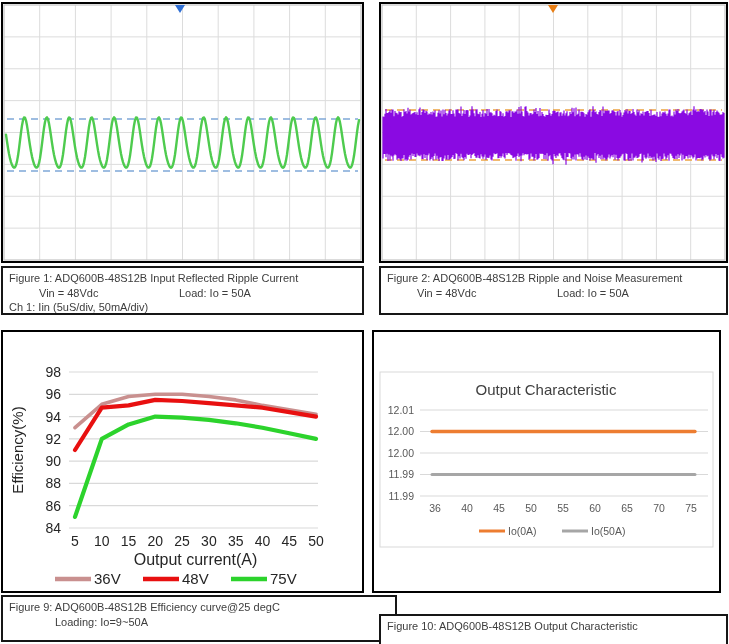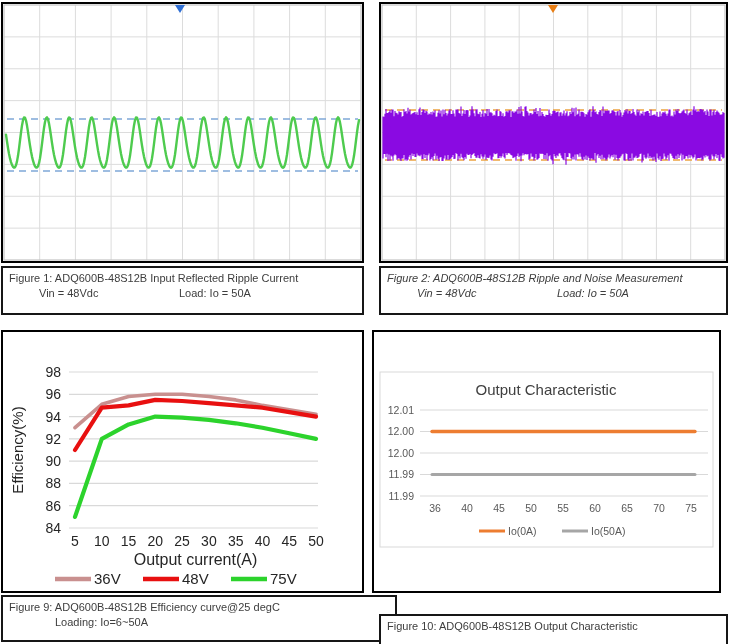--- a/index.html
+++ b/index.html
@@ -44,20 +44,21 @@
         </g>
         <line x1="4" y1="115" x2="355" y2="115" stroke="#7fa8d8" stroke-width="1.4" stroke-dasharray="7 5"></line>
         <line x1="4" y1="167" x2="355" y2="167" stroke="#7fa8d8" stroke-width="1.4" stroke-dasharray="7 5"></line>
         <path d="M3 130.7L4 137.5L5 144.0L6 149.7L7 154.4L8 158.1L9 160.9L10 162.8L11 163.7L12 163.3L13 161.3L14 157.4L15 151.8L16 144.6L17 136.5L18 128.5L19 121.4L20 116.2L21 113.5L22 113.7L23 116.6L24 121.6L25 127.9L26 134.8L27 141.5L28 147.5L29 152.6L30 156.7L31 159.9L32 162.2L33 163.5L34 163.6L35 162.3L36 159.2L37 154.2L38 147.6L39 139.8L40 131.6L41 124.0L42 118.0L43 114.3L44 113.3L45 115.2L46 119.4L47 125.3L48 132.0L49 138.9L50 145.2L51 150.7L52 155.2L53 158.7L54 161.3L55 163.1L56 163.7L57 163.0L58 160.6L59 156.4L60 150.5L61 143.0L62 134.9L63 126.9L64 120.2L65 115.4L66 113.4L67 114.1L68 117.4L69 122.8L70 129.3L71 136.2L72 142.8L73 148.6L74 153.5L75 157.4L76 160.4L77 162.5L78 163.6L79 163.5L80 161.8L81 158.3L82 153.0L83 146.1L84 138.2L85 130.0L86 122.7L87 117.0L88 113.8L89 113.5L90 115.8L91 120.5L92 126.6L93 133.4L94 140.2L95 146.4L96 151.7L97 156.0L98 159.3L99 161.8L100 163.3L101 163.7L102 162.7L103 159.9L104 155.4L105 149.1L106 141.4L107 133.3L108 125.5L109 119.0L110 114.8L111 113.3L112 114.6L113 118.4L114 124.0L115 130.7L116 137.5L117 144.0L118 149.7L119 154.4L120 158.1L121 160.9L122 162.8L123 163.7L124 163.3L125 161.3L126 157.4L127 151.8L128 144.6L129 136.5L130 128.5L131 121.4L132 116.2L133 113.5L134 113.7L135 116.6L136 121.6L137 127.9L138 134.8L139 141.5L140 147.5L141 152.6L142 156.7L143 159.9L144 162.2L145 163.5L146 163.6L147 162.3L148 159.2L149 154.2L150 147.6L151 139.8L152 131.6L153 124.0L154 118.0L155 114.3L156 113.3L157 115.2L158 119.4L159 125.3L160 132.0L161 138.9L162 145.2L163 150.7L164 155.2L165 158.7L166 161.3L167 163.1L168 163.7L169 163.0L170 160.6L171 156.4L172 150.5L173 143.0L174 134.9L175 126.9L176 120.2L177 115.4L178 113.4L179 114.1L180 117.4L181 122.8L182 129.3L183 136.2L184 142.8L185 148.6L186 153.5L187 157.4L188 160.4L189 162.5L190 163.6L191 163.5L192 161.8L193 158.3L194 153.0L195 146.1L196 138.2L197 130.0L198 122.7L199 117.0L200 113.8L201 113.5L202 115.8L203 120.5L204 126.6L205 133.4L206 140.2L207 146.4L208 151.7L209 156.0L210 159.3L211 161.8L212 163.3L213 163.7L214 162.7L215 159.9L216 155.4L217 149.1L218 141.4L219 133.3L220 125.5L221 119.0L222 114.8L223 113.3L224 114.6L225 118.4L226 124.0L227 130.7L228 137.5L229 144.0L230 149.7L231 154.4L232 158.1L233 160.9L234 162.8L235 163.7L236 163.3L237 161.3L238 157.4L239 151.8L240 144.6L241 136.5L242 128.5L243 121.4L244 116.2L245 113.5L246 113.7L247 116.6L248 121.6L249 127.9L250 134.8L251 141.5L252 147.5L253 152.6L254 156.7L255 159.9L256 162.2L257 163.5L258 163.6L259 162.3L260 159.2L261 154.2L262 147.6L263 139.8L264 131.6L265 124.0L266 118.0L267 114.3L268 113.3L269 115.2L270 119.4L271 125.3L272 132.0L273 138.9L274 145.2L275 150.7L276 155.2L277 158.7L278 161.3L279 163.1L280 163.7L281 163.0L282 160.6L283 156.4L284 150.5L285 143.0L286 134.9L287 126.9L288 120.2L289 115.4L290 113.4L291 114.1L292 117.4L293 122.8L294 129.3L295 136.2L296 142.8L297 148.6L298 153.5L299 157.4L300 160.4L301 162.5L302 163.6L303 163.5L304 161.8L305 158.3L306 153.0L307 146.1L308 138.2L309 130.0L310 122.7L311 117.0L312 113.8L313 113.5L314 115.8L315 120.5L316 126.6L317 133.4L318 140.2L319 146.4L320 151.7L321 156.0L322 159.3L323 161.8L324 163.3L325 163.7L326 162.7L327 159.9L328 155.4L329 149.1L330 141.4L331 133.3L332 125.5L333 119.0L334 114.8L335 113.3L336 114.6L337 118.4L338 124.0L339 130.7L340 137.5L341 144.0L342 149.7L343 154.4L344 158.1L345 160.9L346 162.8L347 163.7L348 163.3L349 161.3L350 157.4L351 151.8L352 144.6L353 136.5L354 128.5L355 121.4L356 116.2" fill="none" stroke="#4ecb4e" stroke-width="2.4" stroke-linejoin="round" stroke-linecap="round"></path>
         <path d="M172 1 L182 1 L177 9 Z" fill="#2f6fd4"></path>
       </svg>
   </div>
   <div class="caption" style="left:1px; top:266px; width:363px; height:49px;">
     <div>Figure 1: ADQ600B-48S12B Input Reflected Ripple Current</div>
     <div class="cap-ind"><span class="c1">Vin = 48Vdc</span><span>Load: Io = 50A</span></div>
+    <div>Ch 1: Iin (5uS/div, 50mA/div)</div>
   </div>
 
   <div class="panel" style="left:379px; top:2px; width:349px; height:261px;">
     <svg id="scope2-svg" viewBox="0 0 345 257" preserveAspectRatio="none">
         <rect x="0" y="0" width="345" height="257" fill="#ffffff"></rect>
         <g>
           <line x1="35.3" y1="1" x2="35.3" y2="256" stroke="#dcdcdc" stroke-width="1"></line>
           <line x1="69.6" y1="1" x2="69.6" y2="256" stroke="#dcdcdc" stroke-width="1"></line>
           <line x1="103.9" y1="1" x2="103.9" y2="256" stroke="#dcdcdc" stroke-width="1"></line>
           <line x1="138.2" y1="1" x2="138.2" y2="256" stroke="#dcdcdc" stroke-width="1"></line>
@@ -80,21 +81,21 @@
         <path d="M2 112.4V154.6M3 112.7V149.9M4 109.8V150.0M5 105.0V153.3M6 109.0V149.7M7 109.0V156.9M8 107.9V150.6M9 105.9V156.8M10 108.8V151.6M11 105.4V152.4M12 105.6V156.8M13 112.3V151.4M14 107.1V150.3M15 108.7V151.2M16 109.3V155.8M17 110.6V154.4M18 107.3V154.3M19 108.3V155.6M20 108.1V156.9M21 112.8V154.4M22 112.0V154.6M23 105.2V151.1M24 107.9V156.6M25 107.1V155.2M26 109.5V156.7M27 103.8V155.7M28 107.6V152.8M29 105.7V151.0M30 110.4V155.4M31 109.7V149.5M32 109.1V152.1M33 108.6V150.1M34 108.0V153.1M35 110.2V153.1M36 108.2V149.6M37 111.0V151.5M38 105.3V151.4M39 103.5V152.3M40 111.1V150.8M41 108.0V155.0M42 105.2V155.3M43 105.9V150.2M44 108.9V154.0M45 106.8V150.9M46 107.4V156.2M47 110.8V151.3M48 109.6V149.6M49 110.3V156.4M50 107.9V155.1M51 110.5V153.3M52 107.5V156.5M53 108.8V152.0M54 106.2V149.4M55 112.7V155.7M56 112.5V151.8M57 108.8V154.8M58 106.3V156.9M59 109.6V153.6M60 106.6V153.1M61 112.5V156.9M62 105.4V157.0M63 110.3V154.4M64 105.7V151.4M65 108.9V155.5M66 111.6V155.7M67 109.4V150.9M68 106.5V156.1M69 105.2V154.9M70 109.9V154.4M71 110.0V153.1M72 106.2V150.9M73 109.4V155.1M74 112.5V154.8M75 105.6V149.1M76 105.5V149.9M77 105.4V156.6M78 108.9V152.2M79 109.7V154.6M80 102.6V149.8M81 112.1V153.3M82 109.4V154.3M83 106.1V156.3M84 109.9V153.0M85 106.2V154.7M86 106.1V149.7M87 106.2V151.1M88 112.9V150.9M89 111.4V149.9M90 105.7V154.3M91 102.2V150.9M92 105.6V150.0M93 109.3V149.0M94 112.2V151.9M95 105.4V153.8M96 105.3V153.8M97 109.7V151.3M98 110.3V154.1M99 108.1V154.5M100 112.9V150.2M101 109.7V152.5M102 105.9V154.7M103 112.6V152.7M104 108.9V150.4M105 109.7V155.8M106 105.1V153.6M107 112.1V154.0M108 104.9V153.8M109 108.5V151.6M110 108.2V155.4M111 109.3V156.4M112 112.0V152.8M113 110.8V149.3M114 111.6V150.3M115 107.1V149.9M116 105.4V149.2M117 112.3V154.3M118 112.1V153.9M119 107.0V152.0M120 107.8V153.8M121 111.9V152.2M122 109.2V149.5M123 112.7V153.2M124 112.0V154.4M125 107.4V149.1M126 107.2V151.1M127 108.5V149.3M128 106.4V149.1M129 106.2V149.7M130 112.9V150.9M131 107.2V151.6M132 107.6V154.0M133 109.1V153.4M134 107.5V152.8M135 107.4V156.8M136 105.6V151.9M137 109.7V149.6M138 103.0V153.0M139 109.5V151.8M140 102.2V157.3M141 107.5V151.6M142 111.9V149.2M143 112.4V151.2M144 102.8V149.9M145 102.3V150.3M146 106.9V150.6M147 108.4V150.1M148 111.5V155.8M149 109.2V154.7M150 108.9V149.4M151 110.5V152.7M152 109.8V152.8M153 105.5V156.6M154 108.1V154.3M155 103.9V150.1M156 109.9V155.8M157 107.1V155.3M158 112.3V154.0M159 103.9V149.5M160 111.7V149.9M161 108.0V149.6M162 110.0V149.9M163 111.9V155.1M164 112.7V151.0M165 110.8V155.2M166 111.0V149.2M167 110.9V156.8M168 105.5V152.2M169 109.2V151.3M170 111.8V155.2M171 110.1V156.5M172 106.9V160.2M173 106.4V150.0M174 107.0V152.3M175 108.8V154.0M176 108.1V151.3M177 107.5V152.3M178 112.3V149.4M179 108.5V149.3M180 108.3V151.4M181 111.7V154.0M182 109.4V155.4M183 106.4V156.3M184 111.6V149.0M185 109.2V160.8M186 107.2V153.0M187 112.3V153.1M188 111.5V149.1M189 108.1V149.4M190 109.9V154.2M191 103.8V155.6M192 108.2V152.7M193 104.3V155.6M194 112.2V150.6M195 103.6V156.4M196 110.7V150.2M197 109.7V150.4M198 105.5V152.7M199 112.3V149.2M200 107.8V152.8M201 107.7V155.2M202 108.0V156.2M203 109.3V152.8M204 112.8V155.5M205 110.0V151.6M206 110.8V156.1M207 108.3V152.4M208 106.3V153.9M209 105.5V156.4M210 112.8V154.5M211 107.5V154.6M212 102.3V155.8M213 106.1V155.8M214 108.3V149.1M215 107.4V158.7M216 110.1V151.6M217 110.5V150.0M218 108.1V154.1M219 106.0V151.8M220 106.4V155.3M221 112.1V150.8M222 102.5V155.2M223 109.2V153.6M224 106.6V154.4M225 106.8V156.6M226 106.8V155.2M227 106.6V153.5M228 106.6V150.6M229 109.8V154.6M230 108.9V152.6M231 106.4V151.0M232 106.3V153.2M233 107.2V150.5M234 108.1V155.8M235 111.4V150.8M236 107.8V154.1M237 106.9V156.5M238 111.6V154.3M239 106.1V153.7M240 108.6V152.3M241 112.8V150.4M242 111.0V149.8M243 108.4V156.4M244 106.0V156.7M245 107.2V149.2M246 105.3V149.9M247 109.5V155.8M248 106.7V156.9M249 107.0V153.9M250 110.1V156.7M251 108.9V149.4M252 105.0V156.4M253 107.9V153.7M254 110.5V153.6M255 111.8V151.8M256 105.5V154.1M257 108.3V153.8M258 106.3V152.7M259 111.5V149.9M260 109.3V149.6M261 109.9V158.4M262 107.5V156.2M263 111.5V150.8M264 107.9V153.5M265 107.7V154.7M266 106.9V153.6M267 106.9V149.6M268 108.9V154.3M269 111.9V152.3M270 105.7V154.3M271 111.4V153.3M272 111.0V156.6M273 110.4V152.7M274 110.4V155.5M275 112.0V158.1M276 108.0V149.4M277 112.8V154.3M278 112.8V155.7M279 107.5V152.3M280 112.3V156.9M281 109.6V154.9M282 107.9V154.7M283 108.7V149.4M284 107.6V152.6M285 109.8V155.8M286 111.8V153.7M287 109.4V151.3M288 105.4V156.8M289 105.5V149.5M290 112.3V149.7M291 111.6V151.7M292 112.6V154.0M293 107.4V154.8M294 110.6V155.1M295 105.4V151.7M296 107.0V155.1M297 105.1V150.3M298 108.9V154.0M299 109.5V151.6M300 108.9V149.6M301 107.6V156.5M302 106.4V150.8M303 105.6V155.2M304 108.9V154.4M305 109.8V151.9M306 105.6V152.2M307 111.3V154.5M308 109.2V150.8M309 108.3V153.8M310 107.3V150.9M311 111.1V152.6M312 105.6V154.4M313 102.2V153.3M314 106.4V150.6M315 105.2V156.4M316 108.1V154.4M317 106.9V154.0M318 107.7V154.1M319 105.2V154.3M320 105.0V153.4M321 105.8V156.4M322 105.4V155.2M323 108.2V151.7M324 107.0V153.5M325 111.0V151.0M326 105.4V152.6M327 107.5V151.7M328 111.9V155.2M329 105.7V156.4M330 105.5V155.6M331 111.5V150.5M332 107.8V152.2M333 105.8V155.6M334 110.7V152.5M335 108.1V150.1M336 106.5V154.1M337 107.8V150.9M338 108.8V156.7M339 110.4V156.9M340 110.7V150.3M341 110.2V153.1M342 108.0V154.4M343 108.9V153.7" stroke="#8a0ae2" stroke-width="1.2" fill="none"></path>
         <rect x="2" y="117" width="341" height="28" fill="#8a0ae2"></rect>
         <path d="M167 1 L177 1 L172 9 Z" fill="#e87d12"></path>
         <g>
           <path d="M2 124 L10 124 L6 119 Z" fill="#8a0ae2"></path>
           <path d="M2 138 L10 138 L6 143 Z" fill="#8a0ae2"></path>
           <text x="6" y="135" font-size="9" fill="#8a0ae2" text-anchor="middle" font-family="&quot;Liberation Sans&quot;, sans-serif" font-weight="bold">3</text>
         </g>
       </svg>
   </div>
-  <div class="caption" style="left:379px; top:266px; width:349px; height:49px;font-style:italic;">
+  <div class="caption" style="left:379px; top:266px; width:349px; height:49px;">
     <div>Figure 2: ADQ600B-48S12B Ripple and Noise Measurement</div>
     <div class="cap-ind"><span class="c1">Vin = 48Vdc</span><span>Load: Io = 50A</span></div>
   </div>
 
   <div class="panel" style="left:1px; top:330px; width:363px; height:263px;">
     <svg id="eff-svg" viewBox="0 0 359 259" preserveAspectRatio="none">
         <line x1="66" y1="196" x2="315" y2="196" stroke="#d9d9d9" stroke-width="1.2"></line>
         <text x="58" y="201" font-size="14" fill="#262626" text-anchor="end" font-family="&quot;Liberation Sans&quot;, sans-serif">84</text>
         <line x1="66" y1="173.71428571428572" x2="315" y2="173.71428571428572" stroke="#d9d9d9" stroke-width="1.2"></line>
         <text x="58" y="178.71428571428572" font-size="14" fill="#262626" text-anchor="end" font-family="&quot;Liberation Sans&quot;, sans-serif">86</text>
@@ -128,21 +129,21 @@
         <line x1="52" y1="247" x2="88" y2="247" stroke="#c9908f" stroke-width="4.5"></line>
         <text x="91" y="252" font-size="15" fill="#262626" text-anchor="start" font-family="&quot;Liberation Sans&quot;, sans-serif">36V</text>
         <line x1="140" y1="247" x2="176" y2="247" stroke="#e81010" stroke-width="4.5"></line>
         <text x="179" y="252" font-size="15" fill="#262626" text-anchor="start" font-family="&quot;Liberation Sans&quot;, sans-serif">48V</text>
         <line x1="228" y1="247" x2="264" y2="247" stroke="#2cd32c" stroke-width="4.5"></line>
         <text x="267" y="252" font-size="15" fill="#262626" text-anchor="start" font-family="&quot;Liberation Sans&quot;, sans-serif">75V</text>
       </svg>
   </div>
   <div class="caption" style="left:1px; top:595px; width:396px; height:47px;">
     <div>Figure 9: ADQ600B-48S12B Efficiency curve@25 degC</div>
-    <div class="cap-ind2">Loading: Io=6~50A</div>
+    <div class="cap-ind2">Loading: Io=9~50A</div>
   </div>
 
   <div class="panel" style="left:372px; top:330px; width:349px; height:263px;">
     <svg id="out-svg" viewBox="0 0 345 259" preserveAspectRatio="none">
         <rect x="6" y="40" width="333" height="175" fill="#ffffff" stroke="#d9d9d9" stroke-width="1"></rect>
         <text x="172" y="63" font-size="15" fill="#404040" text-anchor="middle" font-family="&quot;Liberation Sans&quot;, sans-serif">Output Characteristic</text>
         <line x1="46" y1="78" x2="334" y2="78" stroke="#d9d9d9" stroke-width="1"></line>
         <text x="40" y="81.5" font-size="10.5" fill="#595959" text-anchor="end" font-family="&quot;Liberation Sans&quot;, sans-serif">12.01</text>
         <line x1="46" y1="99.5" x2="334" y2="99.5" stroke="#d9d9d9" stroke-width="1"></line>
         <text x="40" y="103" font-size="10.5" fill="#595959" text-anchor="end" font-family="&quot;Liberation Sans&quot;, sans-serif">12.00</text>

